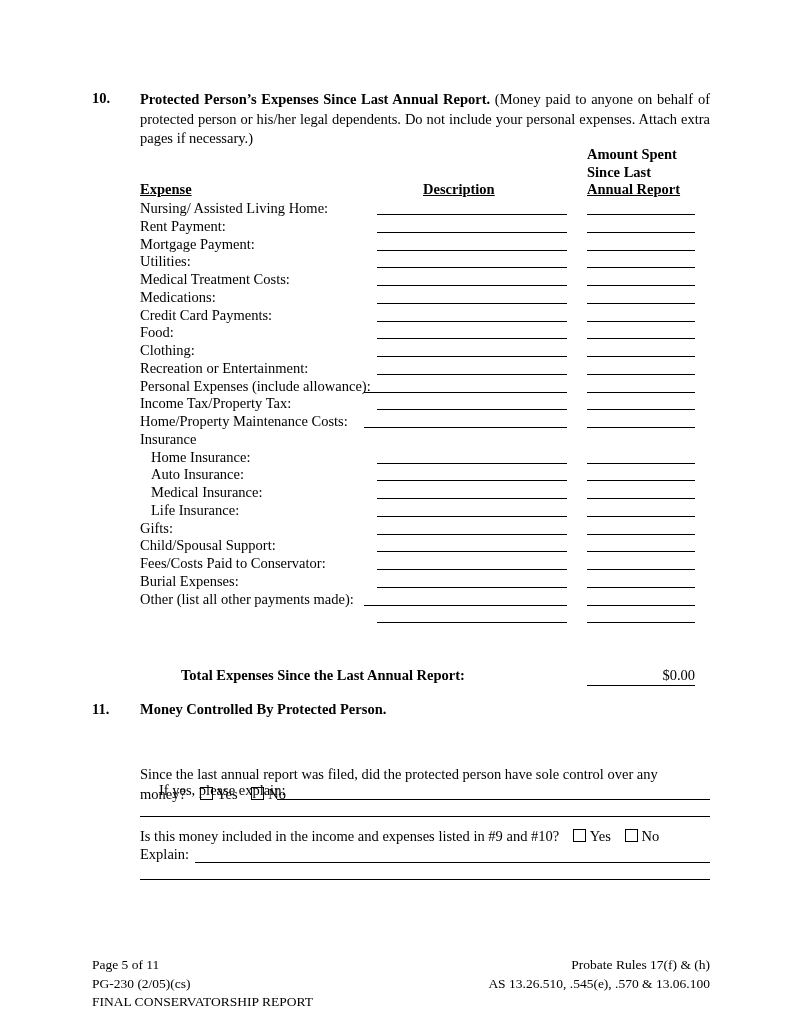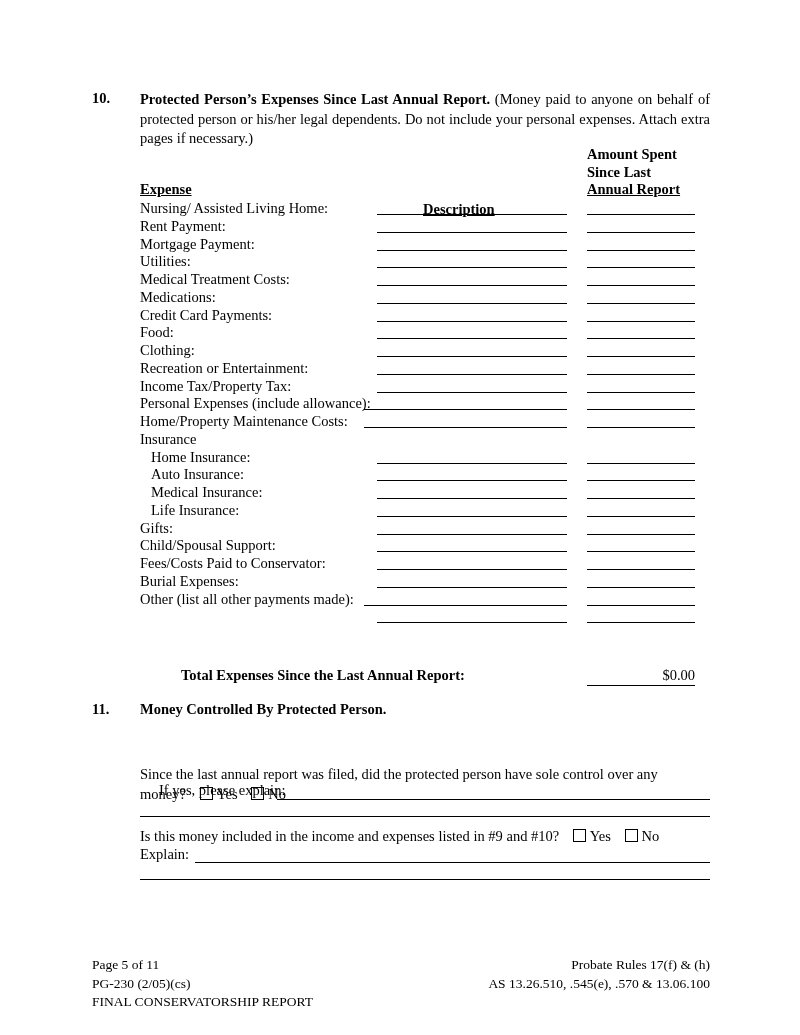--- a/index.html
+++ b/index.html
@@ -56,21 +56,20 @@
     font-weight: bold;
     text-decoration: underline;
   }
   .col-head-desc {
     position: absolute;
     left: 423px;
     top: 181px;
     font-size: 14.5px;
     font-weight: bold;
     text-decoration: underline;
-    margin-top: 20px;
   }
   .col-head-amount .l3 { text-decoration: underline; }
 
   
   .expense-table {
     position: absolute;
     left: 140px;
     top: 200px;
     width: 560px;
   }
@@ -292,27 +291,27 @@
         <span class="exp-label">Clothing:</span>
         <span class="exp-line-desc"></span>
         <span class="exp-line-amt"></span>
       </div>
       <div class="exp-row">
         <span class="exp-label">Recreation or Entertainment:</span>
         <span class="exp-line-desc"></span>
         <span class="exp-line-amt"></span>
       </div>
       <div class="exp-row">
-        <span class="exp-label">Income Tax/Property Tax:</span>
-        <span class="exp-line-desc"></span>
-        <span class="exp-line-amt"></span>
-      </div>
-      <div class="exp-row">
         <span class="exp-label">Personal Expenses (include allowance):</span>
         <span class="exp-line-desc wide"></span>
+        <span class="exp-line-amt"></span>
+      </div>
+      <div class="exp-row">
+        <span class="exp-label">Income Tax/Property Tax:</span>
+        <span class="exp-line-desc"></span>
         <span class="exp-line-amt"></span>
       </div>
       <div class="exp-row">
         <span class="exp-label">Home/Property Maintenance Costs:</span>
         <span class="exp-line-desc wide"></span>
         <span class="exp-line-amt"></span>
       </div>
       <div class="exp-row">
         <span class="exp-label">Insurance</span>
       </div>

